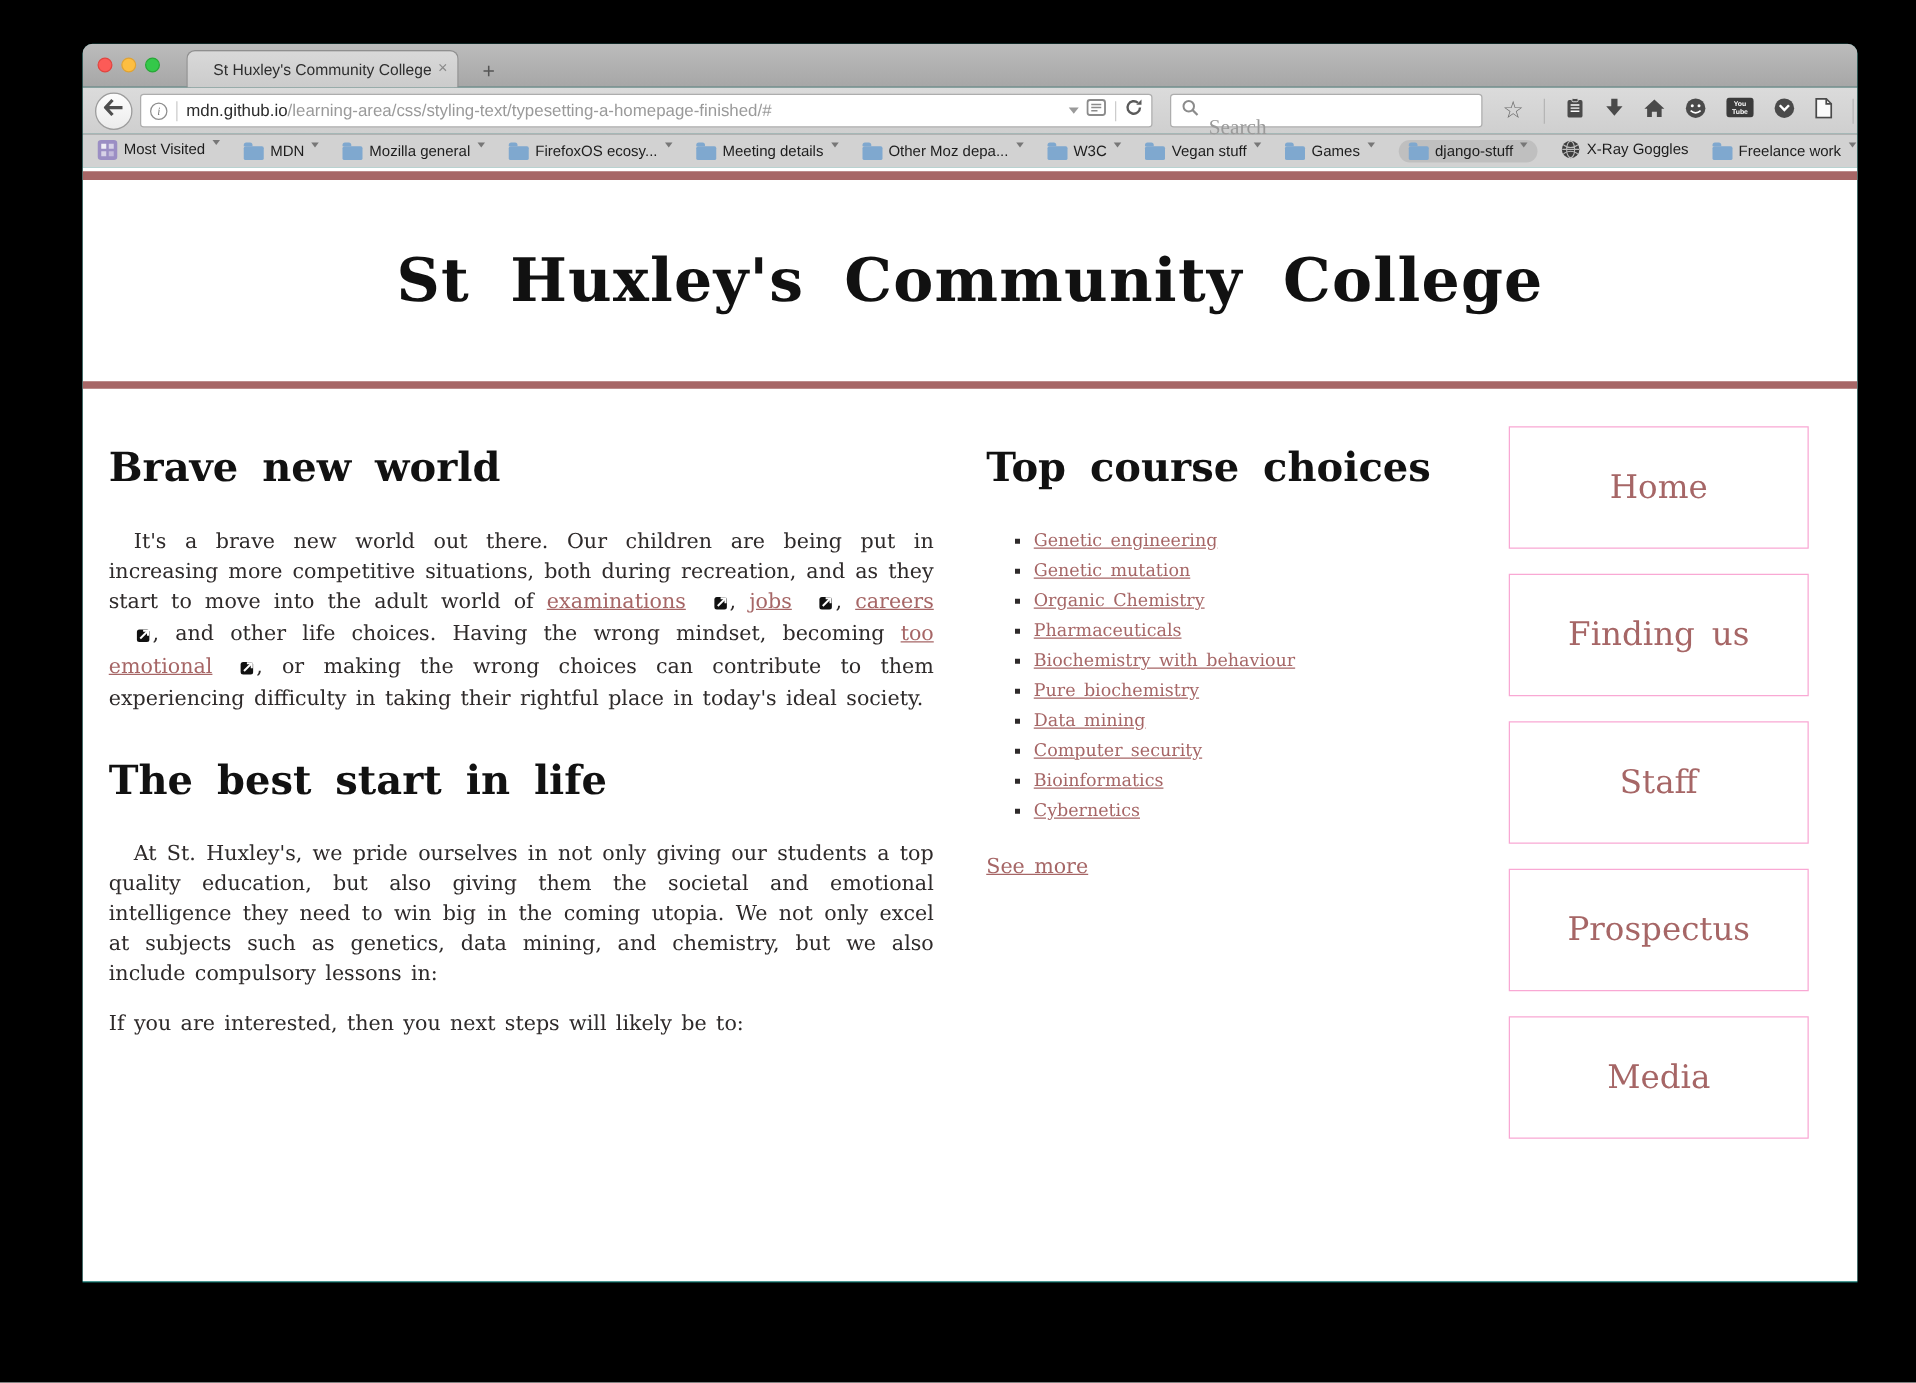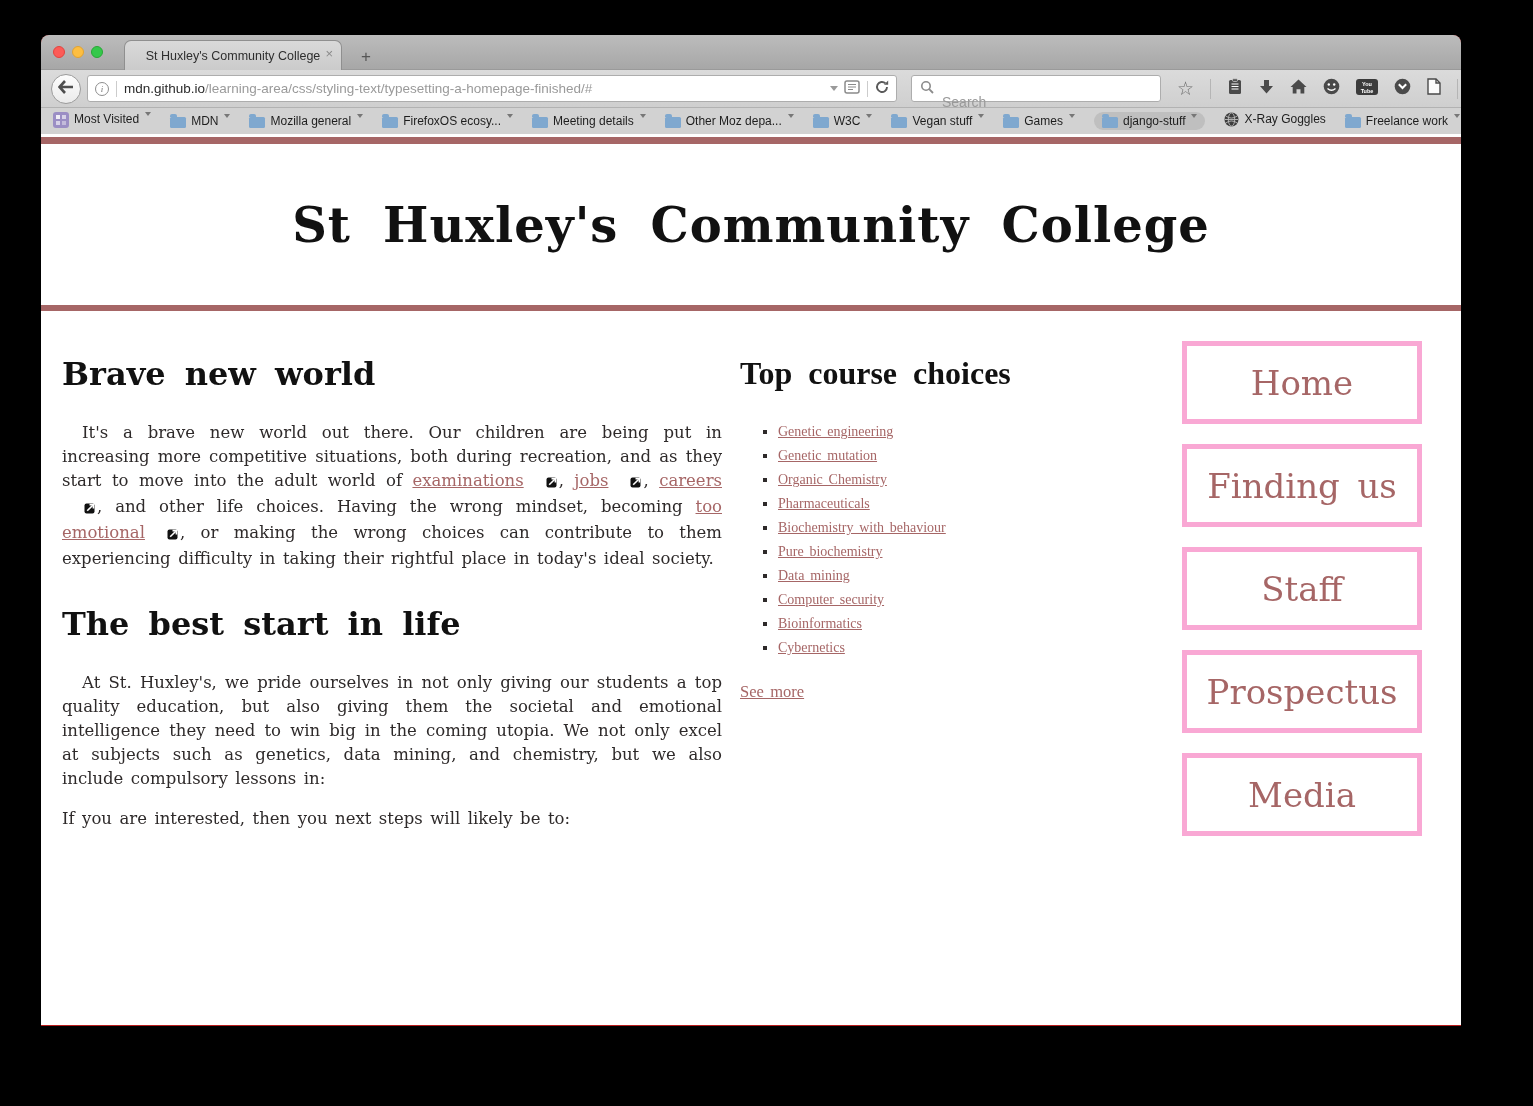--- a/index.html
+++ b/index.html
@@ -1,18 +1,18 @@
 <!DOCTYPE html>
 <html><head>
 <meta charset="utf-8">
 <style>
   html,body{margin:0;padding:0;}
   body{width:1533px;height:1106px;background:#000;position:relative;overflow:hidden;
        font-family:"Liberation Sans",sans-serif;}
-  .window{position:absolute;left:41px;top:35px;width:1420px;height:991px;background:#b91c1c;
+  .window{position:absolute;left:66px;top:35px;width:1420px;height:991px;background:#0f766e;
           border-radius:8px 8px 0 0;overflow:hidden;}
   
   .tabbar{height:35px;background:linear-gradient(#bcbcbc,#a7a7a7);position:relative;
           border-bottom:1px solid #9a9a9a;box-sizing:border-box;}
   .lights{position:absolute;left:12px;top:11px;display:flex;gap:7px;}
   .light{width:12px;height:12px;border-radius:50%;box-sizing:border-box;}
   .light.red{background:#fc5b57;border:1px solid #e2443f;}
   .light.yellow{background:#fdbe41;border:1px solid #e0a334;}
   .light.green{background:#34c84a;border:1px solid #27a836;}
   .tab{position:absolute;left:83px;bottom:-1px;width:218px;height:30px;
@@ -33,22 +33,22 @@
             font:italic 9px/13px "Liberation Serif",serif;text-align:center;box-sizing:border-box;flex:none;}
   .vdiv{width:1px;height:16px;background:#ccc;margin:0 7px;flex:none;}
   .urltext{font-size:13.5px;white-space:nowrap;overflow:hidden;flex:1;}
   .urltext .domain{color:#2b2b2b;}
   .urltext .path{color:#9a9a9a;}
   .caret{width:0;height:0;border-left:4px solid transparent;border-right:4px solid transparent;
          border-top:5px solid #9a9a9a;margin:0 6px;flex:none;}
   .searchbox{display:flex;align-items:center;width:250px;height:27px;background:#fff;
              border:1px solid #adadad;border-radius:3px;padding:0 8px;box-sizing:border-box;
              margin-right:16px;flex:none;gap:6px;}
-  .searchbox input{border:none;outline:none;flex:1;font-size:14px;background:transparent;color:#333;
-                   font-family:Liberation Sans, sans-serif;margin-top:27px;}
+  .searchbox input{border:none;outline:none;flex:1;font-size:17px;background:transparent;color:#333;
+                   font-family:Liberation Serif, serif;margin-top:27px;}
   .searchbox input::placeholder{color:#9a9a9a;}
   .actions{display:flex;align-items:center;gap:16px;}
   .star{font-size:19px;color:#6b6b6b;line-height:19px;}
   .tooldiv{width:1px;height:20px;background:#b5b5b5;}
   
   .bmbar{height:26px;background:#d2d2d2;display:flex;align-items:center;padding:0 12px;gap:19px;
          font-size:12px;color:#1d1d1d;box-sizing:border-box;}
   .bm{display:flex;gap:5px;white-space:nowrap;}
   .bm .bcaret{width:0;height:0;border-left:3.5px solid transparent;border-right:3.5px solid transparent;
               border-top:4px solid #777;margin-left:1px;}
@@ -59,34 +59,34 @@
   
   .page{height:891px;background:#fff;overflow:hidden;
         font-family:"DejaVu Serif","Liberation Serif",serif;color:#2e2a2a;word-spacing:0.14em;}
   .rule{height:7px;background:#a66666;}
   .rule.top{margin-top:3px;}
   .rule.second{height:6px;}
   header{height:161px;display:flex;align-items:center;justify-content:center;}
   h1{margin:0;font-size:48px;font-weight:bold;letter-spacing:1px;word-spacing:0.3em;color:#111;}
   .columns{display:flex;padding:30px 39px 0 21px;box-sizing:border-box;}
   .col-left{width:660px;flex:none;}
-  .col-mid{flex:1;margin-left:18px;min-width:0;font-family:Liberation Serif, serif;}
+  .col-mid{flex:1;margin-left:42px;min-width:0;}
   .col-nav{width:240px;flex:none;margin-left:20px;}
   h2{margin:14px 0 28px;font-size:32px;font-weight:bold;color:#111;word-spacing:0.25em;}
   h2.mt-lg{margin-top:34px;}
   p{margin:0 0 16px;font-size:16.5px;line-height:24px;text-align:justify;}
   p.indent{text-indent:20px;}
   p.no-just{text-align:left;}
   a{color:#a66666;text-decoration:underline;}
   .extlink{display:inline-block;vertical-align:-2px;margin-left:2px;}
   ul.lessons{list-style:square;margin:16px 0 20px;padding-left:40px;font-size:16.5px;line-height:24px;}
   ul.courses{list-style:square;margin:0 0 22px;padding-left:38px;font-size:14px;line-height:24px;}
   .seemore{font-size:16.5px;}
-  .navbtn{height:83px;border:5px solid #f9a8d4;display:flex;align-items:center;justify-content:center;
-          margin-bottom:20px;font-size:34px;color:#a66666;box-sizing:border-box;background:#fff;
+  .navbtn{height:98px;border:1px solid #f9a8d4;display:flex;align-items:center;justify-content:center;
+          margin-bottom:20px;font-size:26px;color:#a66666;box-sizing:border-box;background:#fff;
           word-spacing:0.2em;cursor:pointer;}
 </style>
 </head>
 <body>
 
 <div class="window">
 
   <div class="tabbar">
     <div class="lights">
       <span class="light red"></span>

